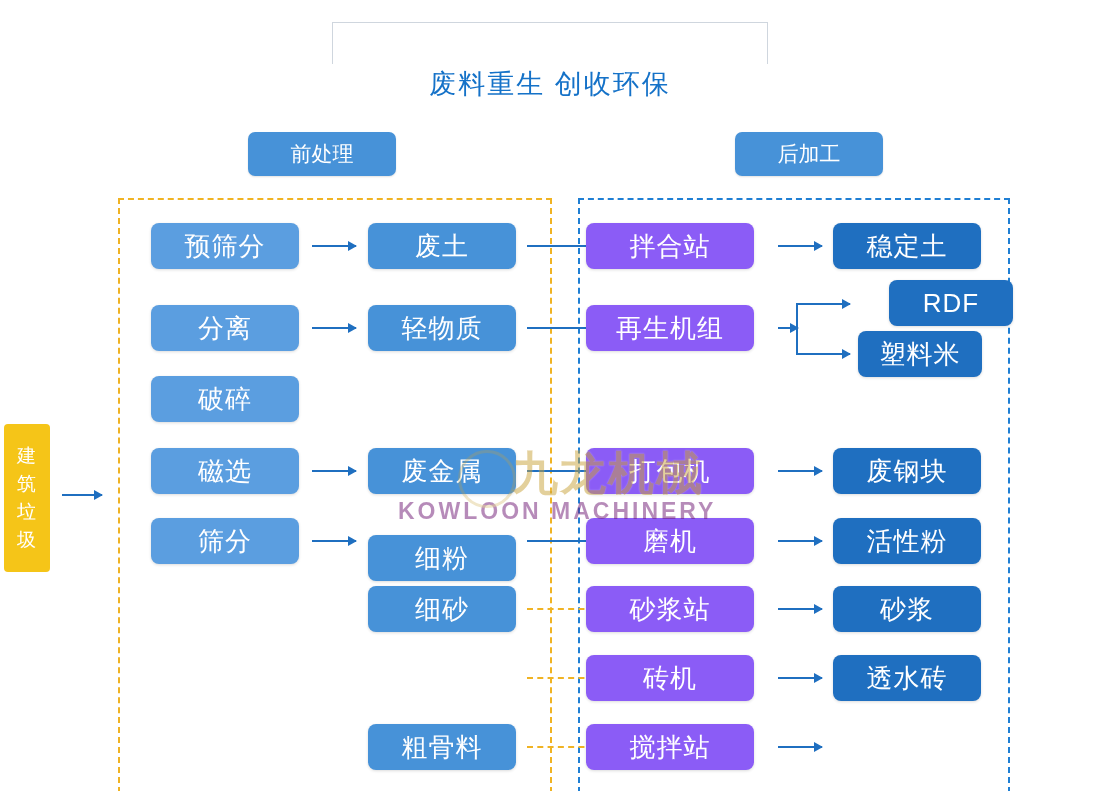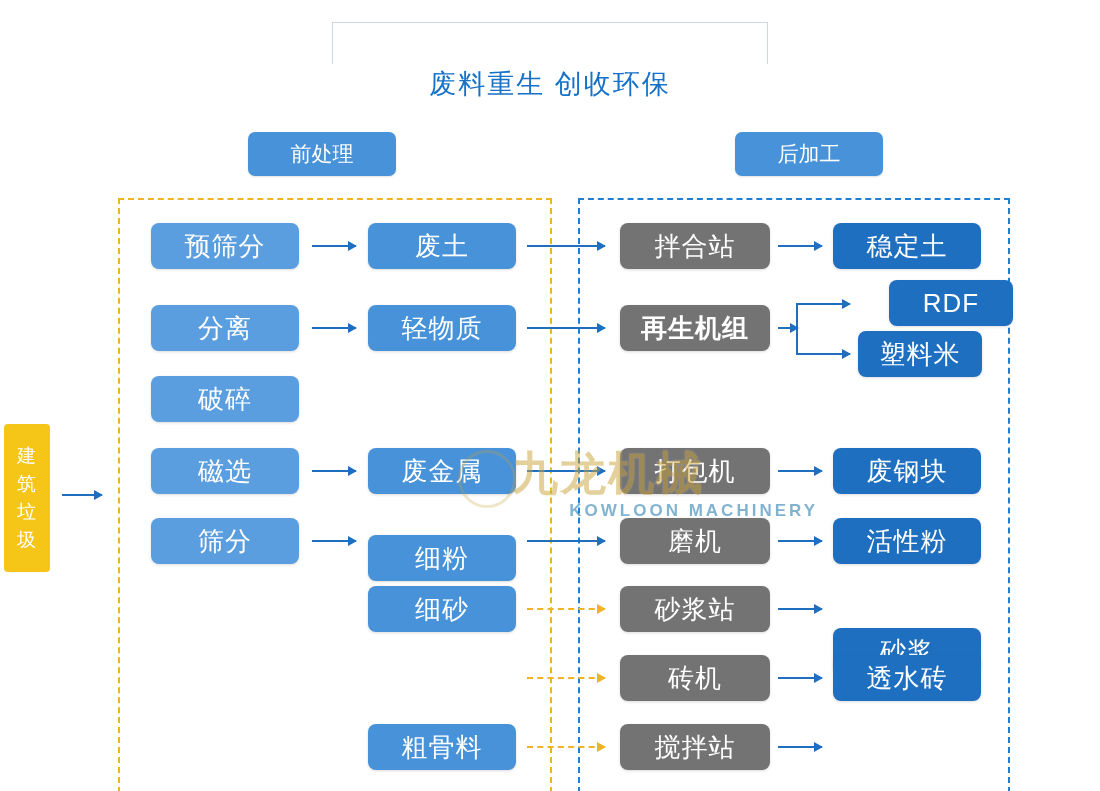--- a/index.html
+++ b/index.html
@@ -112,21 +112,21 @@
     text-align: center;
     border-radius: 8px;
     color: #ffffff;
     font-size: 26px;
     letter-spacing: 1px;
     box-shadow: 0 1px 3px rgba(0,0,0,0.14);
     box-sizing: border-box;
   }
   .col1 { left: 151px; width: 148px; background: #5b9ee0; }
   .col2 { left: 368px; width: 148px; background: #4792d8; }
-  .col3 { left: 620px; width: 150px; background: #737373; }
+  .col3 { left: 586px; width: 168px; background: #8b5cf6; }
   .col4 { left: 833px; width: 148px; background: #1f6fc0; }
   .col4-sm { left: 858px; width: 124px; background: #1f6fc0; }
 
   
   .arrow {
     position: absolute;
     height: 2px;
     background: #1f6fc0;
   }
   .arrow::after {
@@ -166,25 +166,25 @@
   #watermark .wm-cn {
     font-size: 46px;
     font-weight: bold;
     color: #c9a23a;
     letter-spacing: 2px;
     line-height: 54px;
     text-align: center;
     text-shadow: 0 0 2px rgba(255,255,255,0.6);
   }
   #watermark .wm-en {
-    font-size: 17px;
+    font-size: 23px;
     font-weight: bold;
-    color: #0369a1;
+    color: #701a75;
     letter-spacing: 3px;
-    text-align: right;
+    text-align: left;
     line-height: 22px;
   }
   #watermark .wm-logo {
     position: absolute;
     left: 60px;
     top: 4px;
     width: 52px;
     height: 52px;
     border-radius: 50%;
     border: 3px solid #c9a23a;
@@ -236,21 +236,21 @@
 
   <div class="arrow" style="left:527px; top:245px; width:78px;"></div>
   <div class="arrow" style="left:527px; top:327px; width:78px;"></div>
   <div class="arrow" style="left:527px; top:470px; width:78px;"></div>
   <div class="arrow" style="left:527px; top:540px; width:78px;"></div>
   <div class="arrow dash" style="left:527px; top:608px; width:78px;"></div>
   <div class="arrow dash" style="left:527px; top:677px; width:78px;"></div>
   <div class="arrow dash" style="left:527px; top:746px; width:78px;"></div>
 
   <div class="node col3" style="top:223px;">拌合站</div>
-  <div class="node col3" style="top:305px;font-weight:bold;">再生机组</div>
+  <div class="node col3" style="top:305px;">再生机组</div>
   <div class="node col3" style="top:448px;">打包机</div>
   <div class="node col3" style="top:518px;">磨机</div>
   <div class="node col3" style="top:586px;">砂浆站</div>
   <div class="node col3" style="top:655px;">砖机</div>
   <div class="node col3" style="top:724px;">搅拌站</div>
 
   <div class="arrow" style="left:778px; top:245px; width:44px;"></div>
   <div class="arrow" style="left:778px; top:470px; width:44px;"></div>
   <div class="arrow" style="left:778px; top:540px; width:44px;"></div>
   <div class="arrow" style="left:778px; top:608px; width:44px;"></div>
@@ -260,21 +260,21 @@
   <div class="vline" style="left:796px; top:303px; height:52px;"></div>
   <div class="arrow" style="left:778px; top:327px; width:20px; background:#1f6fc0;"></div>
   <div class="arrow" style="left:796px; top:303px; width:54px;"></div>
   <div class="arrow" style="left:796px; top:353px; width:54px;"></div>
 
   <div class="node col4" style="top:223px;">稳定土</div>
   <div class="node col4-sm" style="top:280px;margin-left:31px;">RDF</div>
   <div class="node col4-sm" style="top:331px;">塑料米</div>
   <div class="node col4" style="top:448px;">废钢块</div>
   <div class="node col4" style="top:518px;">活性粉</div>
-  <div class="node col4" style="top:586px;margin-top:42px;">砂浆</div>
+  <div class="node col4" style="top:586px;">砂浆</div>
   <div class="node col4" style="top:655px;">透水砖</div>
 
   <div id="watermark">
     <div class="wm-logo"></div>
     <div class="wm-cn">九龙机械</div>
     <div class="wm-en">KOWLOON MACHINERY</div>
   </div>
 
 </div>
 

